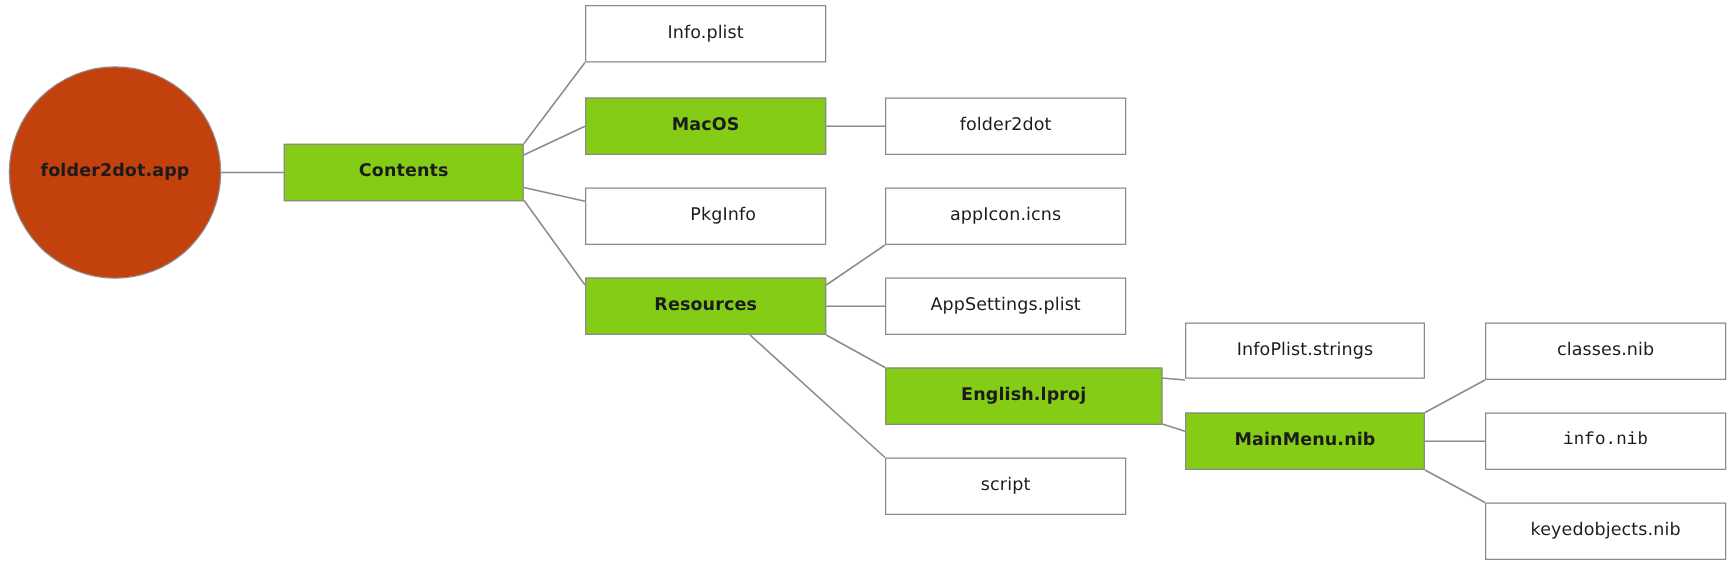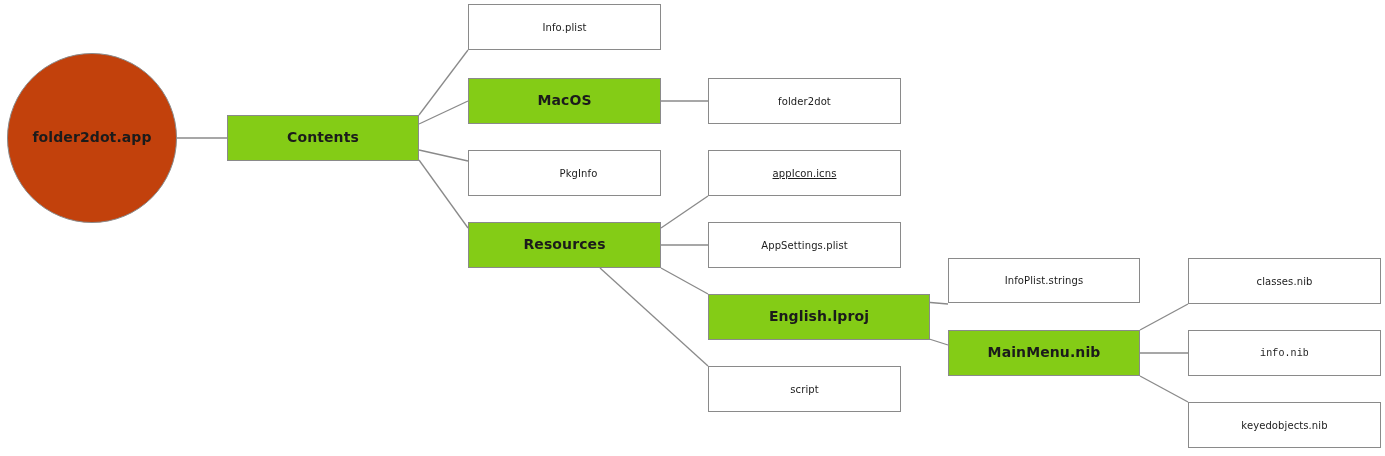--- a/index.html
+++ b/index.html
@@ -28,21 +28,21 @@
   .node {
     position: absolute;
     box-sizing: border-box;
     display: flex;
     align-items: center;
     justify-content: center;
     text-align: center;
     border: 1.3px solid #8a8a8a;
     background: #ffffff;
     color: #1b1b1b;
-    font-size: 10px;
+    font-size: 14px;
     letter-spacing: 0.1px;
     line-height: 1.1;
   }
   .node.folder {
     background: #84cc16;
     font-weight: bold;
     font-size: 14px;
   }
   .node.root-circle {
     border-radius: 50%;
@@ -93,21 +93,21 @@
       </div>
       <div class="node" style="left: 468px; top: 150px; width: 193px; height: 46px; padding-left: 28px;">
         <span class="node-label">PkgInfo</span>
       </div>
       <div class="node folder" style="left: 468px; top: 222px; width: 193px; height: 46px;">
         <span class="node-label">Resources</span>
       </div>
       <div class="node" style="left: 708px; top: 78px; width: 193px; height: 46px;">
         <span class="node-label">folder2dot</span>
       </div>
-      <div class="node" style="left: 708px; top: 150px; width: 193px; height: 46px; text-decoration: underline;">
+      <div class="node" style="left: 708px; top: 150px; width: 193px; height: 46px;">
         <span class="node-label">appIcon.icns</span>
       </div>
       <div class="node" style="left: 708px; top: 222px; width: 193px; height: 46px;">
         <span class="node-label">AppSettings.plist</span>
       </div>
       <div class="node folder" style="left: 708px; top: 294px; width: 222px; height: 46px;">
         <span class="node-label">English.lproj</span>
       </div>
       <div class="node" style="left: 708px; top: 366px; width: 193px; height: 46px;">
         <span class="node-label">script</span>

